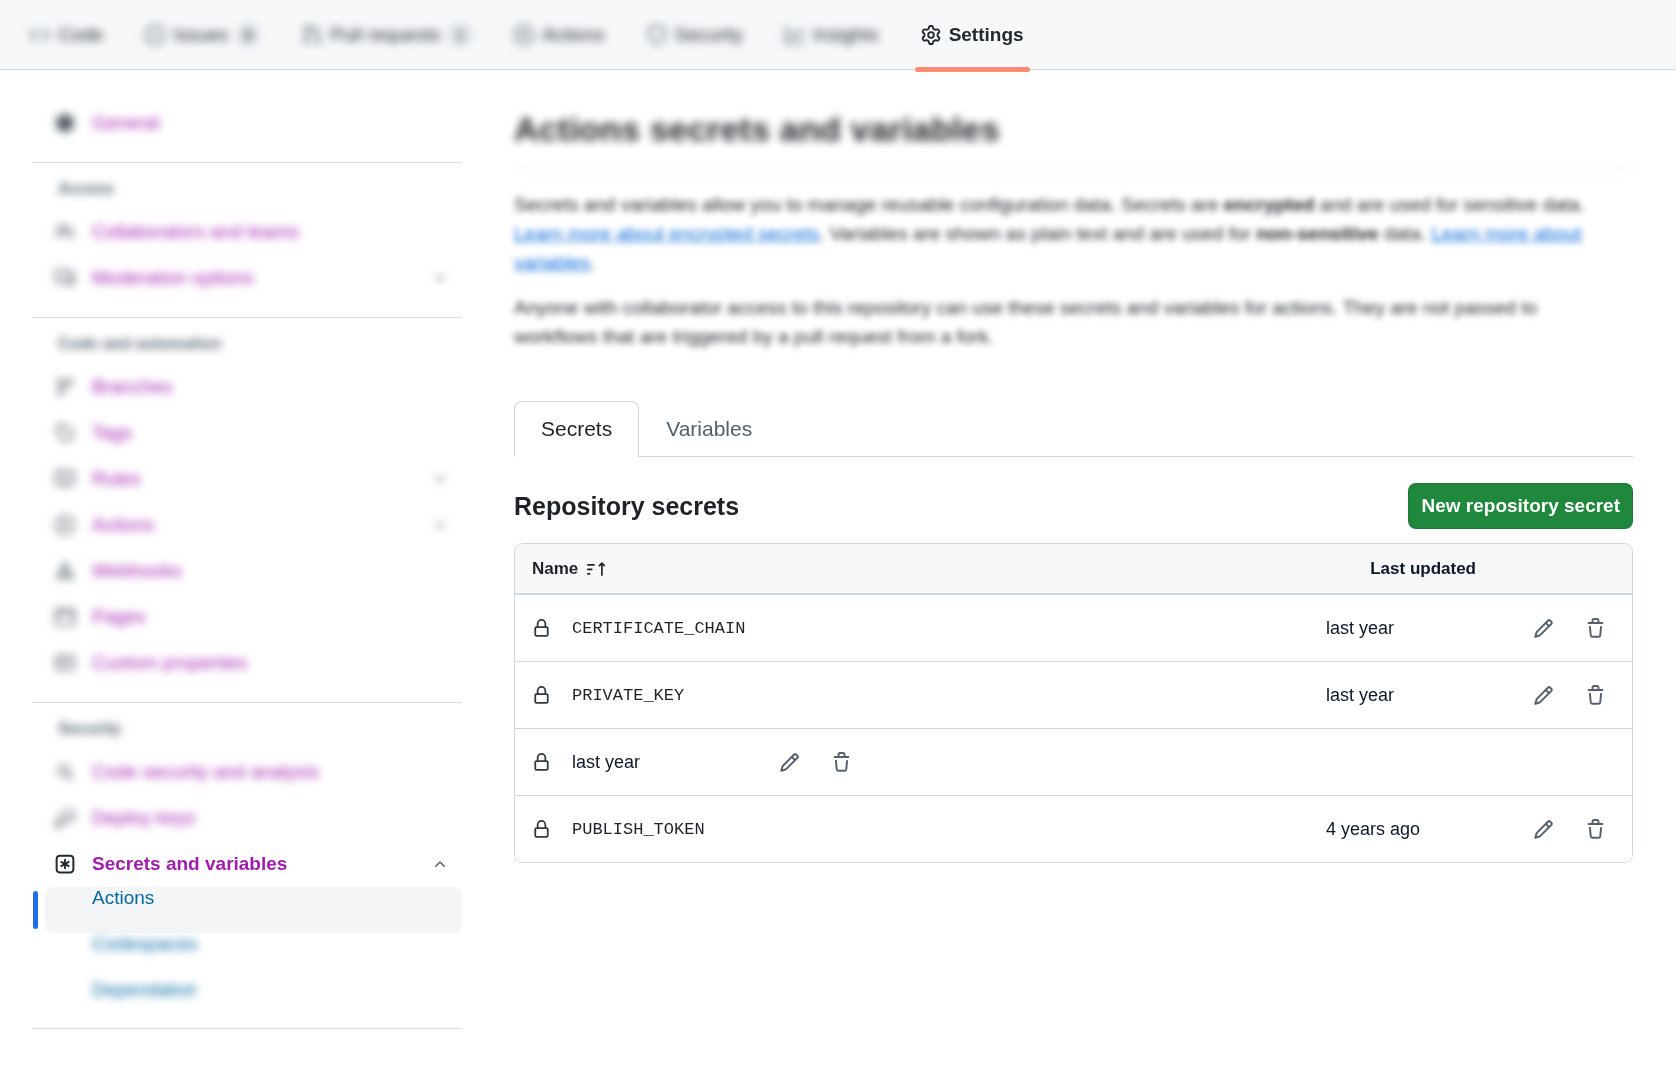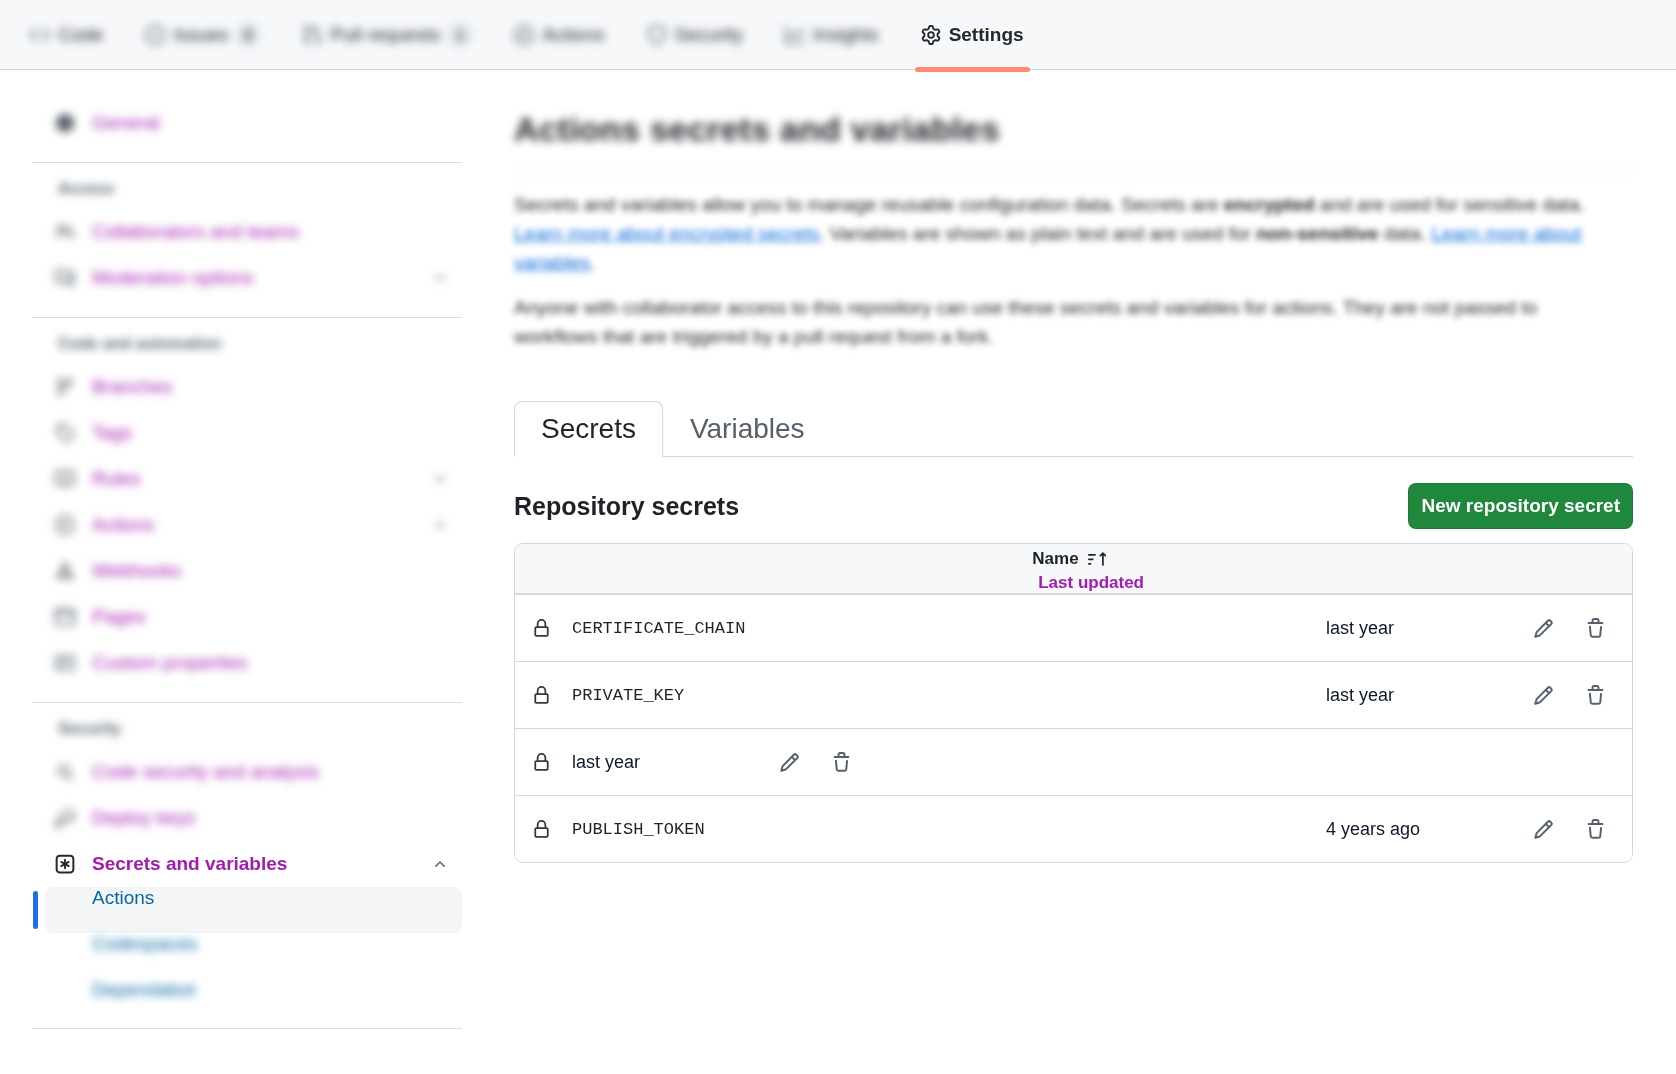--- a/index.html
+++ b/index.html
@@ -74,21 +74,21 @@
   
   .main { position:absolute; left:514px; top:70px; width:1119px; }
   .page-head { margin-top:40px; padding-bottom:20px; border-bottom:1px solid #d8dee4; }
   .page-head h1 { font-size:34px; font-weight:600; letter-spacing:.2px; }
   .desc { margin-top:20px; font-size:19px; line-height:29px; max-width:1090px; }
   .desc + .desc { margin-top:16px; }
   .desc a { color:#0969da; text-decoration:underline; cursor:pointer; }
 
   .tabnav { margin-top:50px; border-bottom:1px solid #d0d7de; display:flex; }
   .tab {
-    font-family:inherit; font-size:28px; color:#57606a; background:transparent;
+    font-family:inherit; font-size:21px; color:#57606a; background:transparent;
     border:1px solid transparent; padding:0 26px; height:56px; cursor:pointer;
     display:flex; align-items:center; margin-bottom:-1px;
   }
   .tab.selected {
     background:#fff; color:#1f2328; font-weight:500;
     border-color:#d0d7de; border-bottom-color:#fff;
     border-radius:8px 8px 0 0;
   }
 
   .section-row {
@@ -99,28 +99,28 @@
     height:46px; padding:0 12px; background:#1f883d; color:#fff;
     font-family:inherit; font-size:19px; font-weight:600; border:1px solid rgba(27,31,36,.15);
     border-radius:8px; cursor:pointer;
   }
 
   .secrets-table {
     margin-top:14px; border:1px solid #d0d7de; border-radius:9px; overflow:hidden;
   }
   .t-head {
     background:#f6f8fa; height:50px; display:flex; align-items:center;
-    padding:0 26px 0 17px; border-bottom:1px solid #d0d7de;flex-direction:column;
+    padding:0 26px 0 17px; border-bottom:1px solid #d0d7de;
   }
   .t-head .col-name {
     flex:1; display:flex; align-items:center; gap:9px;
     font-size:17px; font-weight:600; cursor:pointer; background:none; border:none;
     font-family:inherit; color:#1f2328;
   }
-  .t-head .col-updated { width:150px; text-align:right; font-size:17px; font-weight:600; color:#a21caf; }
+  .t-head .col-updated { width:150px; text-align:right; font-size:17px; font-weight:600; color:#0f172a; }
   .t-head .col-actions { width:130px; }
   .t-row {
     height:67px; display:flex; align-items:center; background:#fff;
     padding:0 26px 0 17px; border-top:1px solid #d0d7de;
   }
   .t-row:first-of-type { border-top:none; }
   .t-row .lock { color:#32383f; margin-right:21px; }
   .t-row .sname {
     flex:1; font-family:Liberation Mono, monospace;
     font-size:17px; color:#1f2328; letter-spacing:0;

